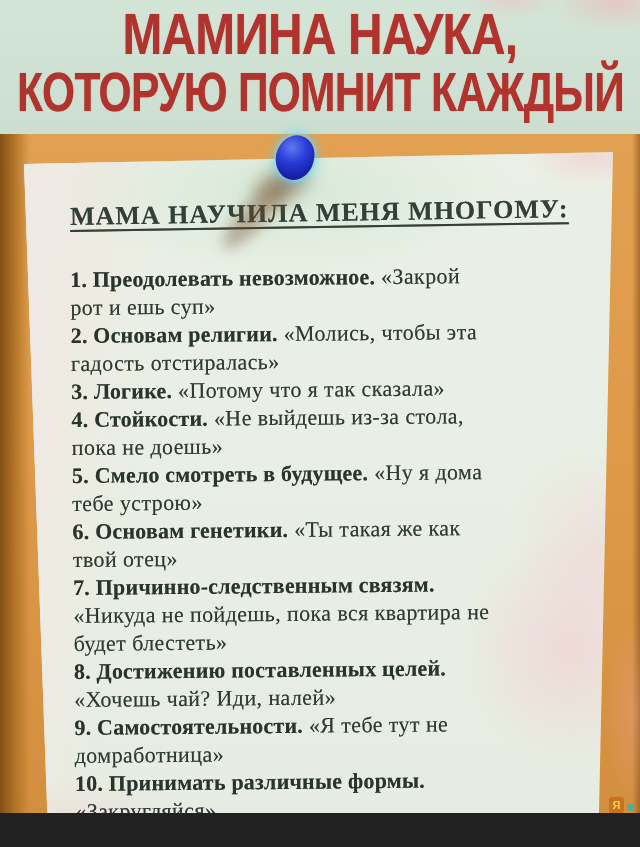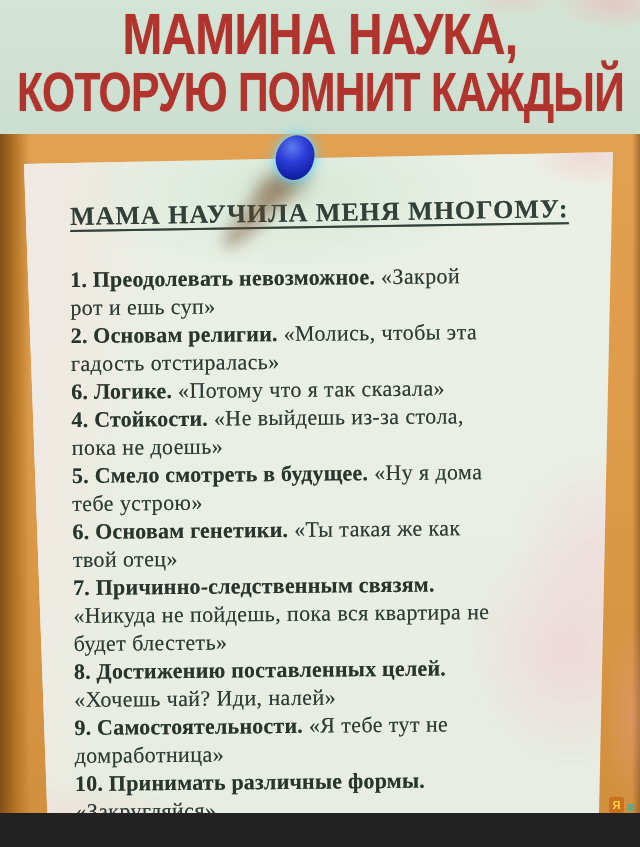--- a/index.html
+++ b/index.html
@@ -111,21 +111,21 @@
   <div class="wall"></div>
 
   <div class="paper">
     <div class="paper-content">
       <div class="paper-title">МАМА НАУЧИЛА МЕНЯ МНОГОМУ:</div>
       <div class="lessons" id="lessons">
           <div class="line"><b>1. Преодолевать невозможное.</b> «Закрой</div>
           <div class="line">рот и ешь суп»</div>
           <div class="line"><b>2. Основам религии.</b> «Молись, чтобы эта</div>
           <div class="line">гадость отстиралась»</div>
-          <div class="line"><b>6. Логике.</b> «Потому что я так сказала»</div>
+          <div class="line"><b>3. Логике.</b> «Потому что я так сказала»</div>
           <div class="line"><b>4. Стойкости.</b> «Не выйдешь из-за стола,</div>
           <div class="line">пока не доешь»</div>
           <div class="line"><b>5. Смело смотреть в будущее.</b> «Ну я дома</div>
           <div class="line">тебе устрою»</div>
           <div class="line"><b>6. Основам генетики.</b> «Ты такая же как</div>
           <div class="line">твой отец»</div>
           <div class="line"><b>7. Причинно-следственным связям.</b></div>
           <div class="line">«Никуда не пойдешь, пока вся квартира не</div>
           <div class="line">будет блестеть»</div>
           <div class="line"><b>8. Достижению поставленных целей.</b></div>

